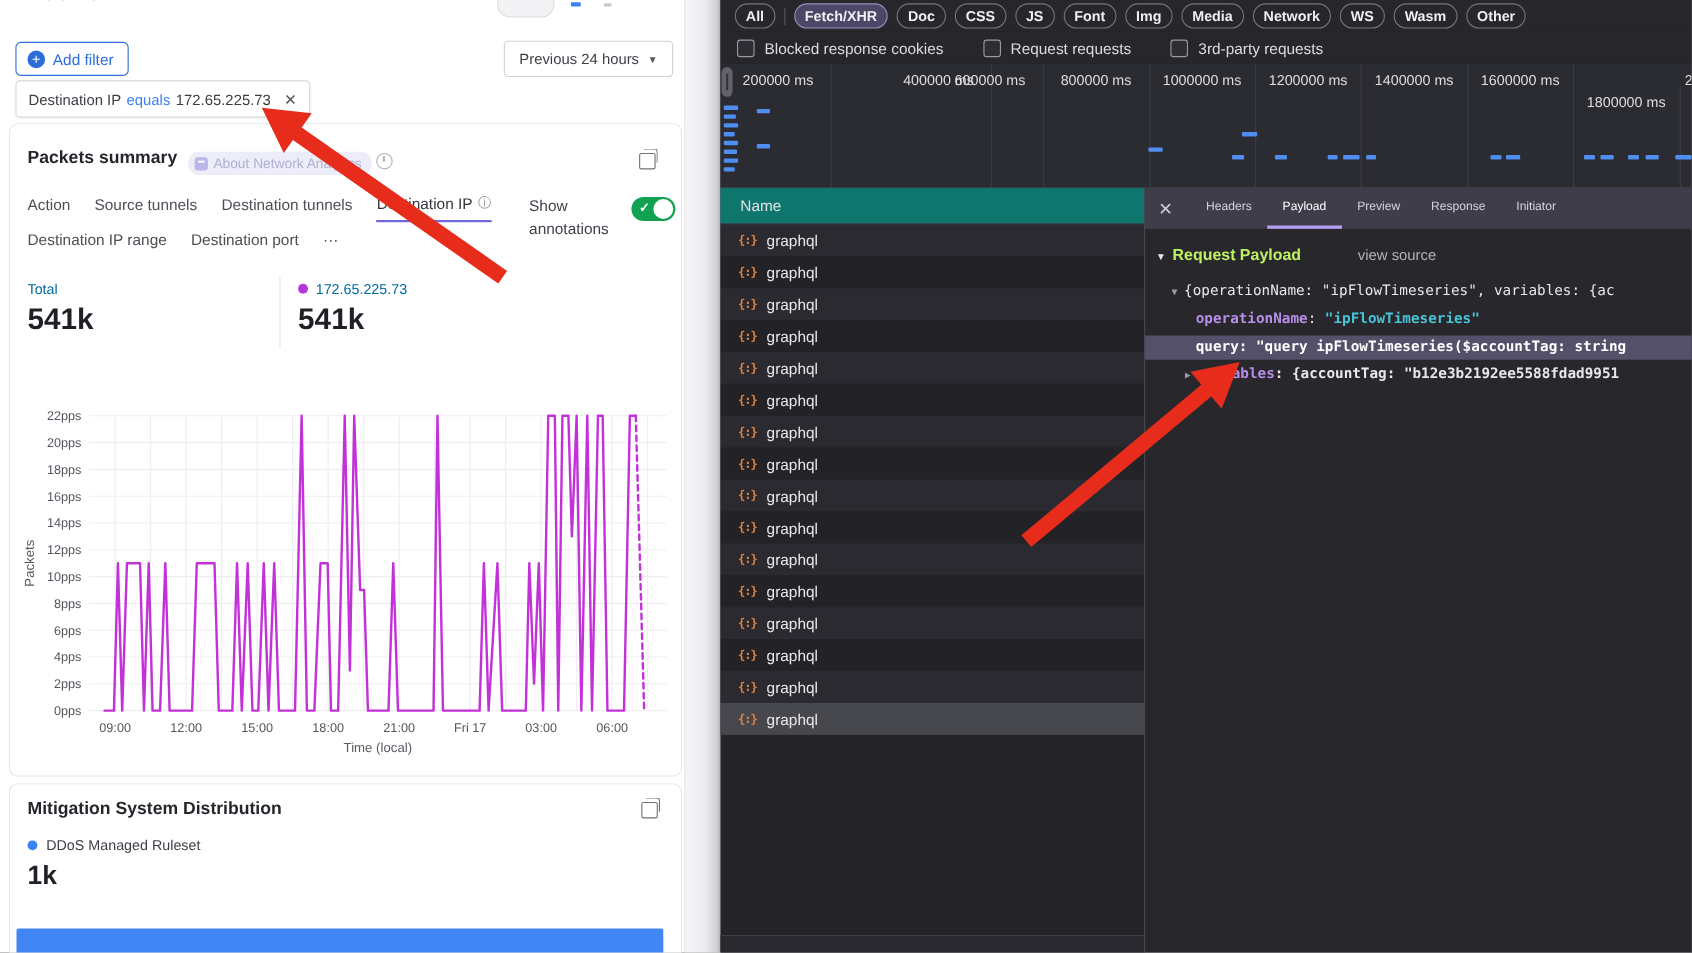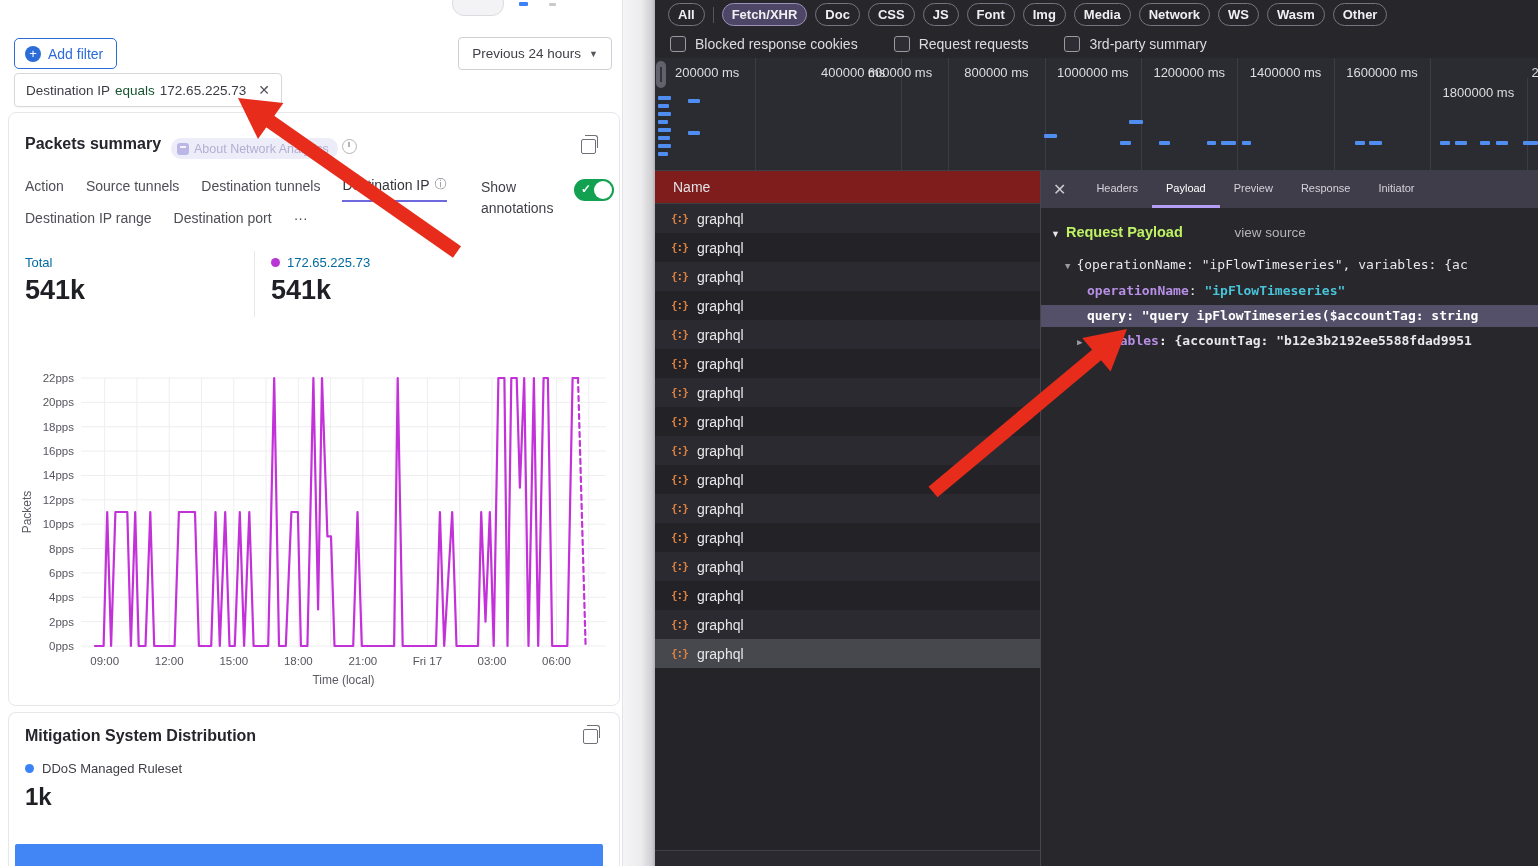--- a/index.html
+++ b/index.html
@@ -22,21 +22,21 @@
   .plus-circle{width:16px;height:16px;border-radius:50%;background:#2b6cd9;color:#fff;
       display:flex;align-items:center;justify-content:center;font-size:13px;line-height:1}
   #time-range{position:absolute;left:458px;top:37px;width:152px;height:31px;border:1px solid #cfcfd4;
       border-radius:4px;background:#fff;display:flex;align-items:center;justify-content:center;gap:8px;
       font-size:13.5px;color:#3f3f46}
   #time-range .caret{font-size:9px;color:#55555c}
   #filter-chip{position:absolute;left:14px;top:73px;height:32px;padding:0 11px;border:1px solid #d8d8dc;
       border-radius:4px;background:#fff;display:flex;align-items:center;gap:5px;font-size:13.5px;
       box-shadow:0 1px 2px rgba(0,0,0,.04)}
   #filter-chip .f{color:#3c3c44}
-  #filter-chip .op{color:#14532d}
+  #filter-chip .op{color:#3b82f6}
   #filter-chip .x{margin-left:7px;color:#55555d;font-size:14px;cursor:pointer}
   .card{position:absolute;left:8px;width:610px;border:1px solid #e7e7eb;border-radius:8px;background:#fff}
   #card-packets{top:112px;height:592px}
   #card-mitigation{top:712px;height:170px;border-bottom:none;border-radius:8px 8px 0 0}
   .card-title{position:absolute;left:16px;font-size:16px;font-weight:bold;color:#25252c}
   #about-badge{position:absolute;left:162px;top:25px;height:21px;padding:0 9px 0 6px;border-radius:10px;
       background:#edecf9;display:flex;align-items:center;gap:5px;font-size:12.5px;color:#b2b0d2}
   .book-icon{width:12px;height:12px;border-radius:3px;background:#a9a6e0;opacity:.75;position:relative}
   .book-icon:after{content:"";position:absolute;left:3px;top:3px;right:3px;height:2px;background:#fff;opacity:.9}
   .clock-icon{position:absolute;left:333px;top:26px;width:13px;height:13px;border:1.4px solid #9a9aa2;
@@ -76,21 +76,21 @@
       display:flex;align-items:center;gap:36px;padding-left:15px;box-sizing:border-box}
   .cb-item{display:flex;align-items:center;gap:9px;font-size:14px;color:#dcdcdf;cursor:pointer}
   .cb-box{width:14px;height:14px;border:1.6px solid #9a9aa3;border-radius:3px;background:#2d2d33}
   #timeline{position:absolute;left:0;top:58px;width:883px;height:112px;background:#2b2b32;
       border-bottom:1px solid #3e3e46;overflow:hidden}
   .tl-col{position:absolute;top:0;height:112px;border-right:1px solid #3c3c44}
   .tl-label{margin-top:7px;text-align:center;font-size:13px;color:#dedee1;white-space:nowrap}
   .tl-mark{position:absolute;height:4px;border-radius:1px}
   #tl-handle{position:absolute;left:1px;top:3px;width:10px;height:27px;border-radius:5px;background:#62626c}
   #tl-handle:after{content:"";position:absolute;left:4px;top:6px;width:2px;height:15px;background:#34343c}
-  #name-header{position:absolute;left:0;top:171px;width:385px;height:33px;background:#7f1d1d;
+  #name-header{position:absolute;left:0;top:171px;width:385px;height:33px;background:#0f766e;
       border-bottom:1px solid #3c3c44;box-sizing:border-box;font-size:14px;color:#e2e2e6;
       display:flex;align-items:center;padding-left:18px}
   #rows{position:absolute;left:0;top:204px;width:385px}
   .req-row{height:29px;display:flex;align-items:center;gap:9px;padding-left:16px;cursor:pointer}
   .req-row.odd{background:#2a2a30}
   .req-row.even{background:#222227}
   .req-row.selected{background:#47474e}
   .json-icon{font-family:"DejaVu Sans Mono",monospace;font-size:11px;font-weight:bold;color:#e0823f;letter-spacing:-1px}
   .req-label{font-size:14px;color:#e8e8ea}
   #summary-bar{position:absolute;left:0;top:850px;width:385px;height:16px;background:#29292f;border-top:1px solid #3e3e46}
@@ -294,21 +294,21 @@
       <div class="cb-item">
         <span class="cb-box"></span>
         <span>Blocked response cookies</span>
       </div>
       <div class="cb-item">
         <span class="cb-box"></span>
         <span>Request requests</span>
       </div>
       <div class="cb-item">
         <span class="cb-box"></span>
-        <span>3rd-party summary</span>
+        <span>3rd-party requests</span>
       </div>
     </div>
 
   <div id="timeline">
     <div id="tl-handle"></div>
   <div class="tl-col" style="left: 4px; width: 96.4px;">
         <div class="tl-label">200000 ms</div>
       </div>
       <div class="tl-col" style="left: 110px; width: 96.4px; padding-left: 40px;">
         <div class="tl-label">400000 ms</div>

